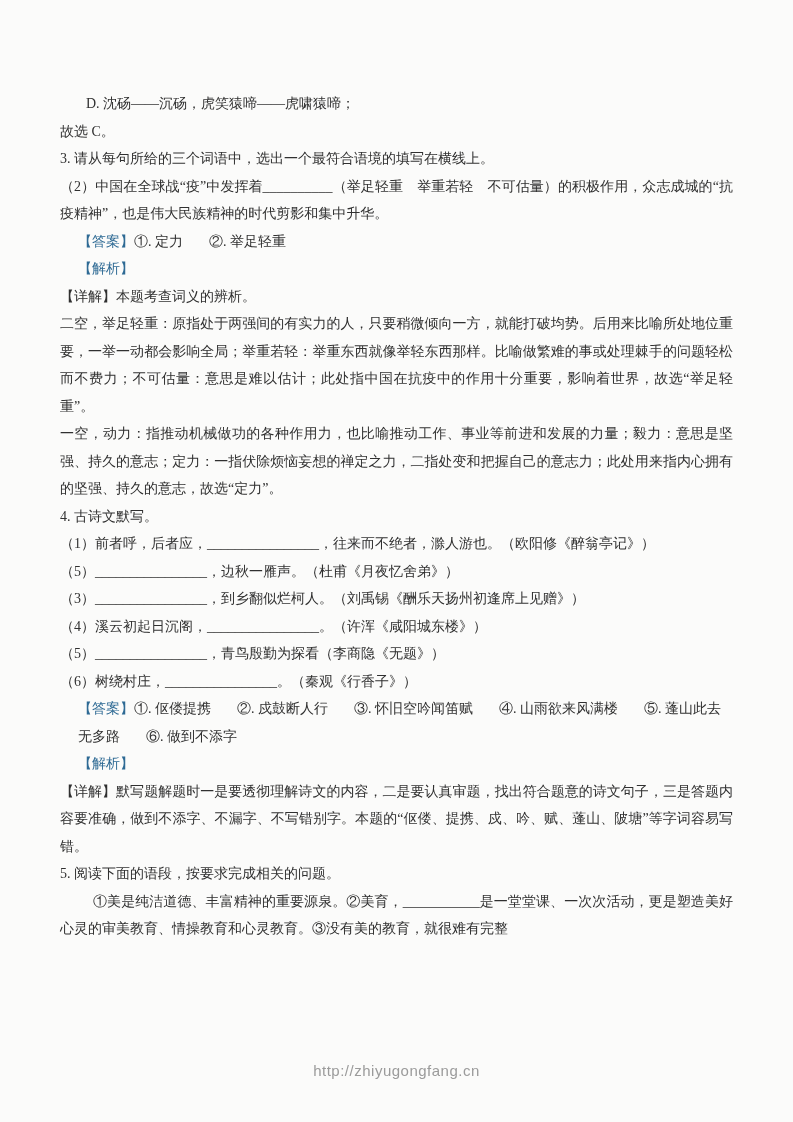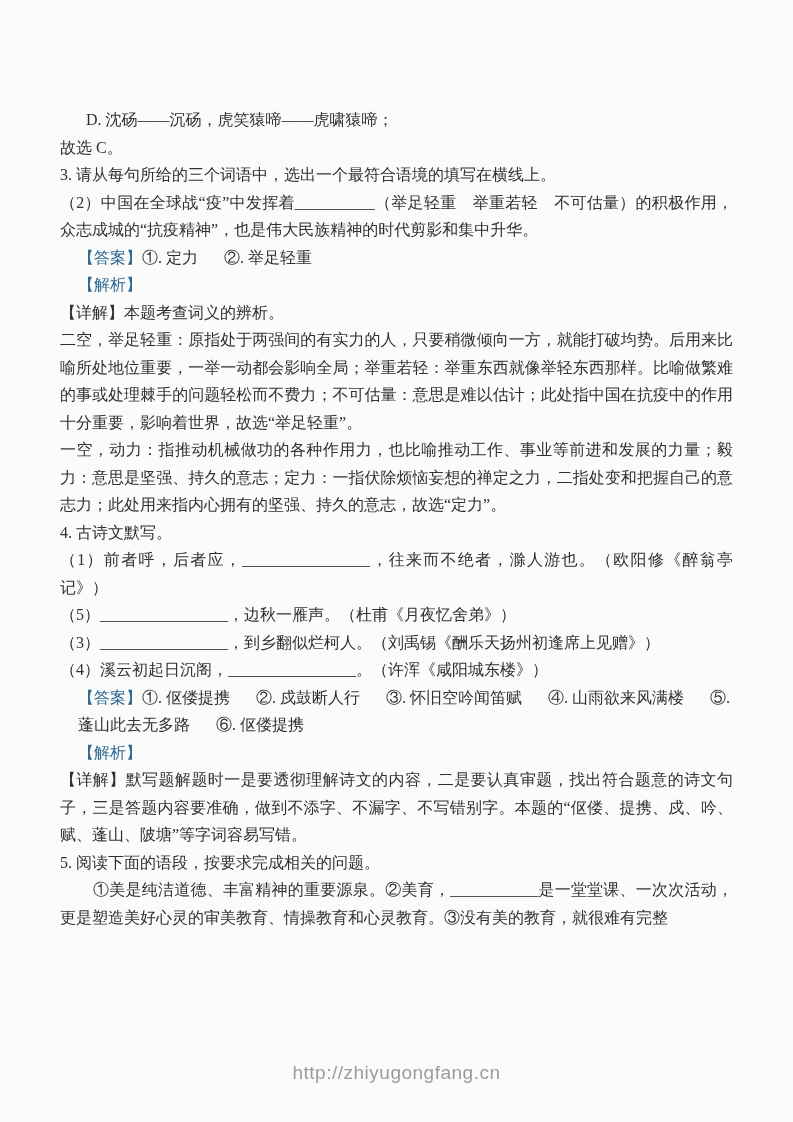--- a/index.html
+++ b/index.html
@@ -11,43 +11,43 @@
     color: #303030;
     position: relative;
     overflow: hidden;
   }
   .page {
     position: absolute;
     inset: 0;
   }
   .content {
     position: absolute;
-    top: 106px;
+    top: 90px;
     left: 60px;
     right: 60px;
-    font-size: 16px;
+    font-size: 14px;
     line-height: 27.5px;
     text-align: justify;
   }
   .line { margin: 0; }
   .line.option { padding-left: 26px; }
   .line.answer, .line.analysis { padding-left: 18px; text-align: left; }
   .line.indent2 { text-indent: 33px; }
   .marker { color: #2e6a94; }
   .answer .marker { }
   .answer-item { margin-right: 26px; }
   .answer-item:last-child { margin-right: 0; }
   .footer {
     position: absolute;
     left: 0;
     right: 0;
     top: 1062px;
     text-align: center;
     font-family: "Liberation Sans", "DejaVu Sans", sans-serif;
-    font-size: 19px;
+    font-size: 15px;
     color: #9b9b9b;
     letter-spacing: 0.5px;
   }
 </style>
 </head>
 <body>
 
 <div class="page">
   <div class="content" id="content">
       <div class="line option"><span>D. 沈砀——沉砀，虎笑猿啼——虎啸猿啼；</span></div>
@@ -57,20 +57,22 @@
       <div class="line answer"><span class="marker">【答案】</span><span class="answer-item">①. 定力</span><span class="answer-item">②. 举足轻重</span></div>
       <div class="line analysis"><span class="marker">【解析】</span></div>
       <div class="line body"><span>【详解】本题考查词义的辨析。</span></div>
       <div class="line body"><span>二空，举足轻重：原指处于两强间的有实力的人，只要稍微倾向一方，就能打破均势。后用来比喻所处地位重要，一举一动都会影响全局；举重若轻：举重东西就像举轻东西那样。比喻做繁难的事或处理棘手的问题轻松而不费力；不可估量：意思是难以估计；此处指中国在抗疫中的作用十分重要，影响着世界，故选“举足轻重”。</span></div>
       <div class="line body"><span>一空，动力：指推动机械做功的各种作用力，也比喻推动工作、事业等前进和发展的力量；毅力：意思是坚强、持久的意志；定力：一指伏除烦恼妄想的禅定之力，二指处变和把握自己的意志力；此处用来指内心拥有的坚强、持久的意志，故选“定力”。</span></div>
       <div class="line body"><span>4. 古诗文默写。</span></div>
       <div class="line body"><span>（1）前者呼，后者应，________________，往来而不绝者，滁人游也。（欧阳修《醉翁亭记》）</span></div>
       <div class="line body"><span>（5）________________，边秋一雁声。（杜甫《月夜忆舍弟》）</span></div>
       <div class="line body"><span>（3）________________，到乡翻似烂柯人。（刘禹锡《酬乐天扬州初逢席上见赠》）</span></div>
       <div class="line body"><span>（4）溪云初起日沉阁，________________。（许浑《咸阳城东楼》）</span></div>
-      <div class="line answer"><span class="marker">【答案】</span><span class="answer-item">①. 伛偻提携</span><span class="answer-item">②. 戍鼓断人行</span><span class="answer-item">③. 怀旧空吟闻笛赋</span><span class="answer-item">④. 山雨欲来风满楼</span><span class="answer-item">⑤. 蓬山此去无多路</span><span class="answer-item">⑥. 伛偻提携</span></div>
+      <div class="line body"><span>（5）________________，青鸟殷勤为探看（李商隐《无题》）</span></div>
+      <div class="line body"><span>（6）树绕村庄，________________。（秦观《行香子》）</span></div>
+      <div class="line answer"><span class="marker">【答案】</span><span class="answer-item">①. 伛偻提携</span><span class="answer-item">②. 戍鼓断人行</span><span class="answer-item">③. 怀旧空吟闻笛赋</span><span class="answer-item">④. 山雨欲来风满楼</span><span class="answer-item">⑤. 蓬山此去无多路</span><span class="answer-item">⑥. 做到不添字</span></div>
       <div class="line analysis"><span class="marker">【解析】</span></div>
       <div class="line body"><span>【详解】默写题解题时一是要透彻理解诗文的内容，二是要认真审题，找出符合题意的诗文句子，三是答题内容要准确，做到不添字、不漏字、不写错别字。本题的“伛偻、提携、戍、吟、赋、蓬山、陂塘”等字词容易写错。</span></div>
       <div class="line body"><span>5. 阅读下面的语段，按要求完成相关的问题。</span></div>
       <div class="line indent2"><span>①美是纯洁道德、丰富精神的重要源泉。②美育，___________是一堂堂课、一次次活动，更是塑造美好心灵的审美教育、情操教育和心灵教育。③没有美的教育，就很难有完整</span></div>
     </div>
   <div class="footer">http://zhiyugongfang.cn</div>
 </div>
 
 </body></html>

